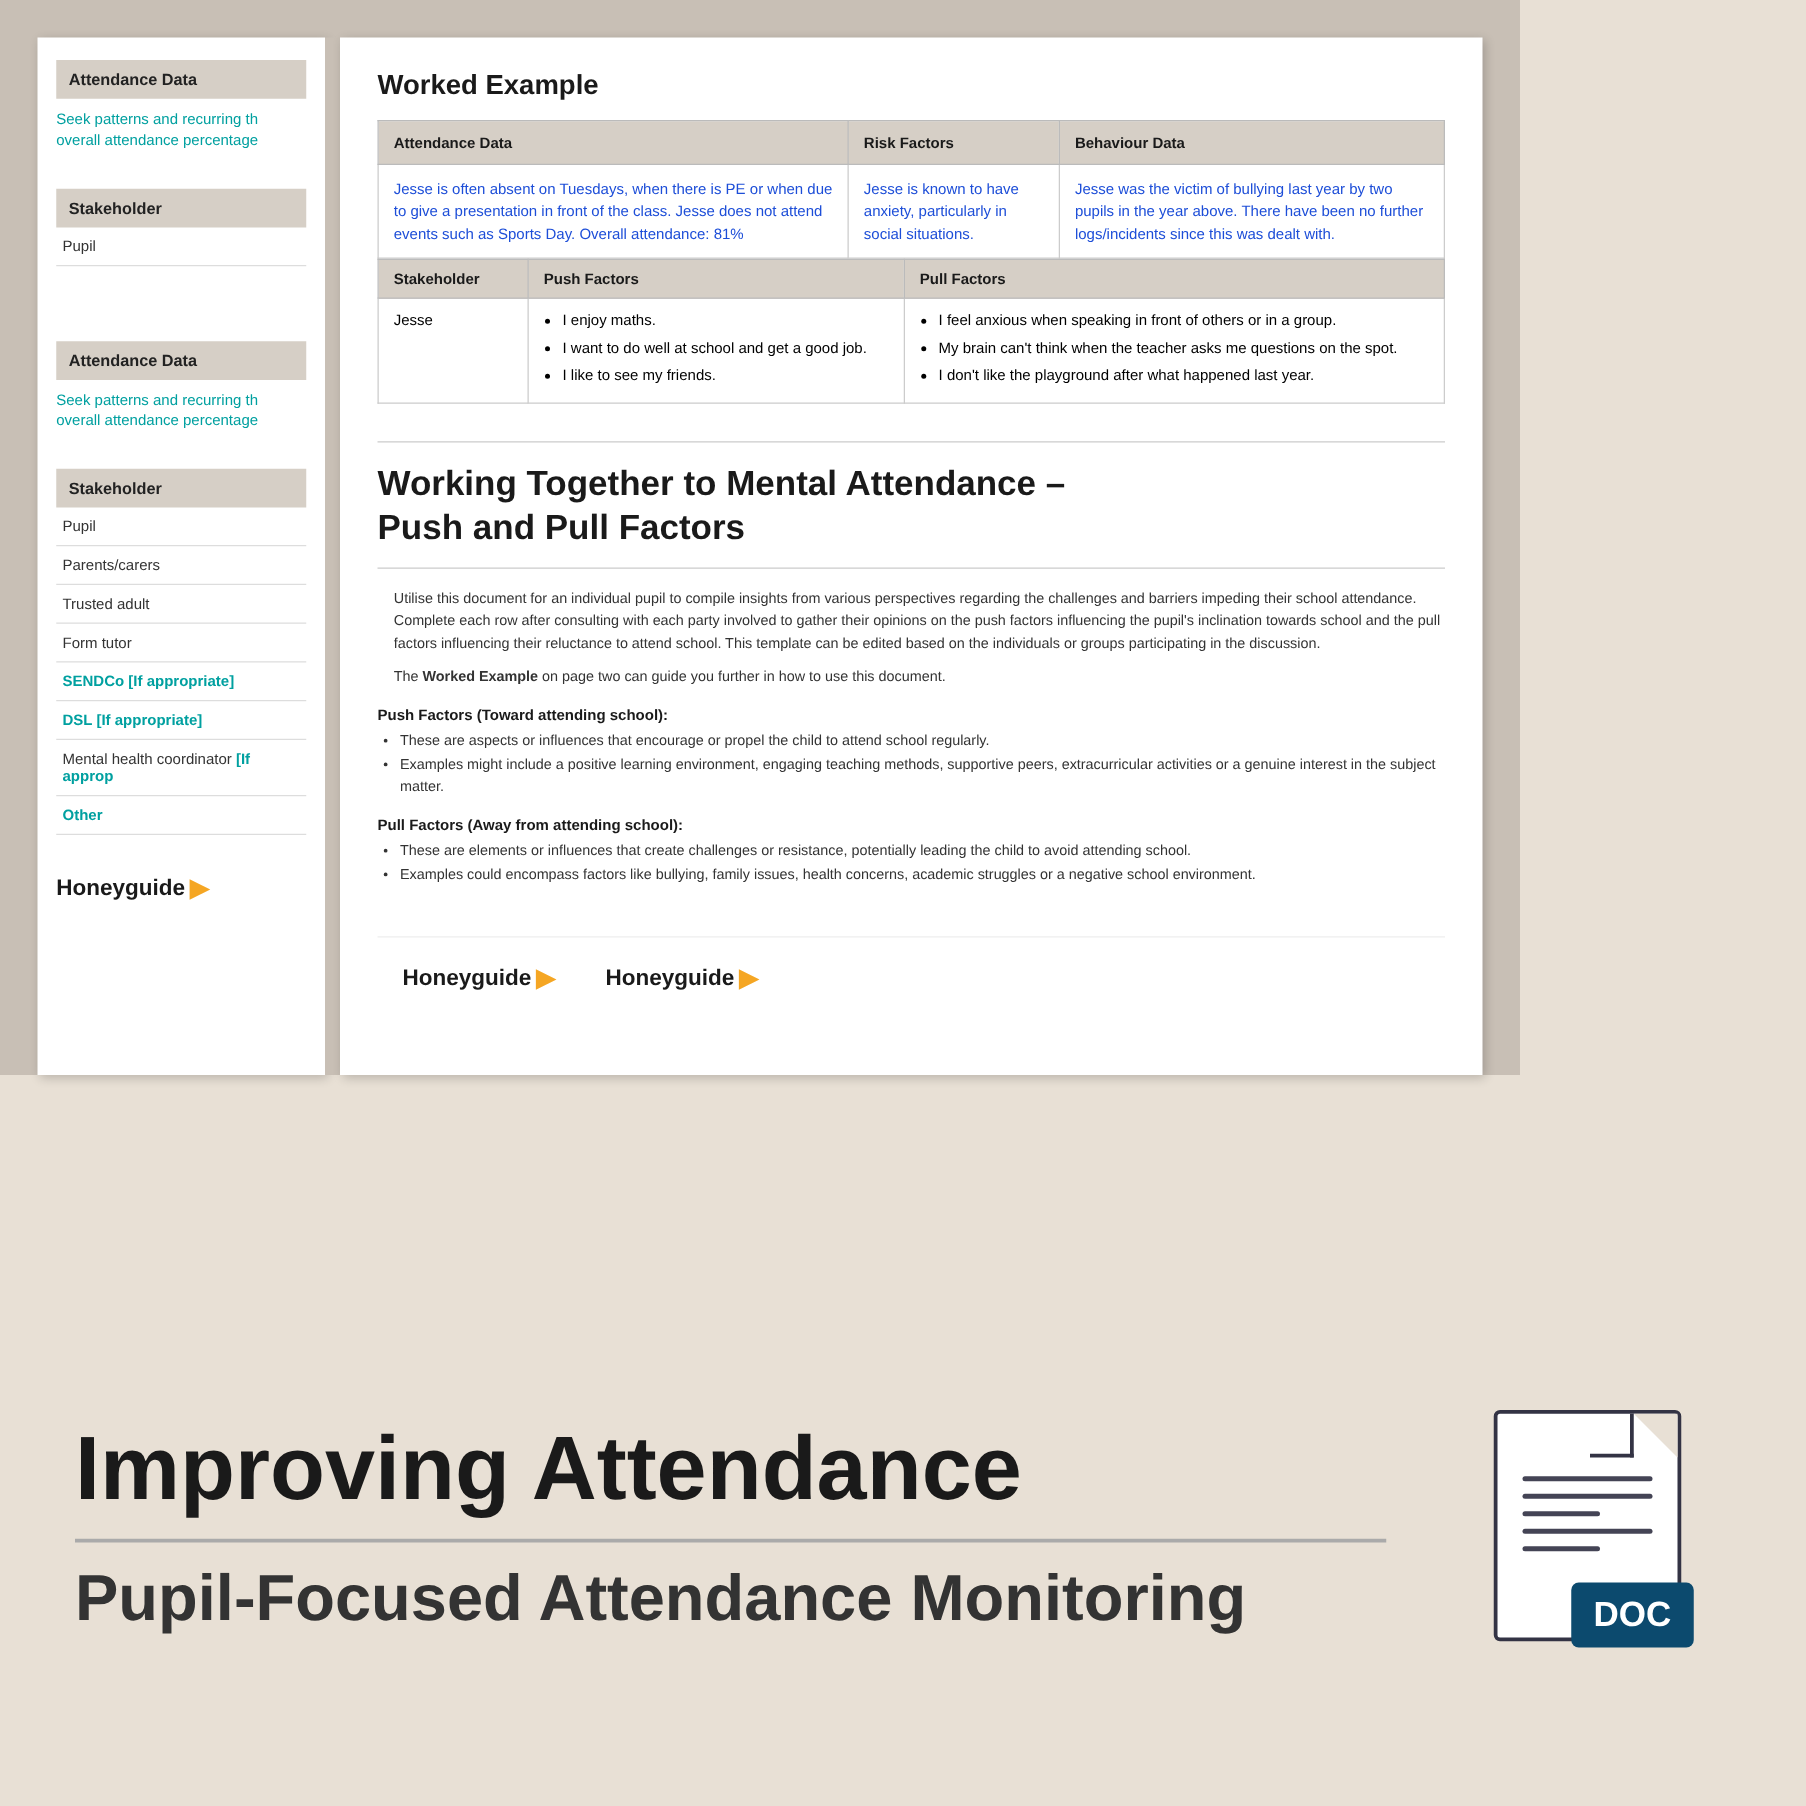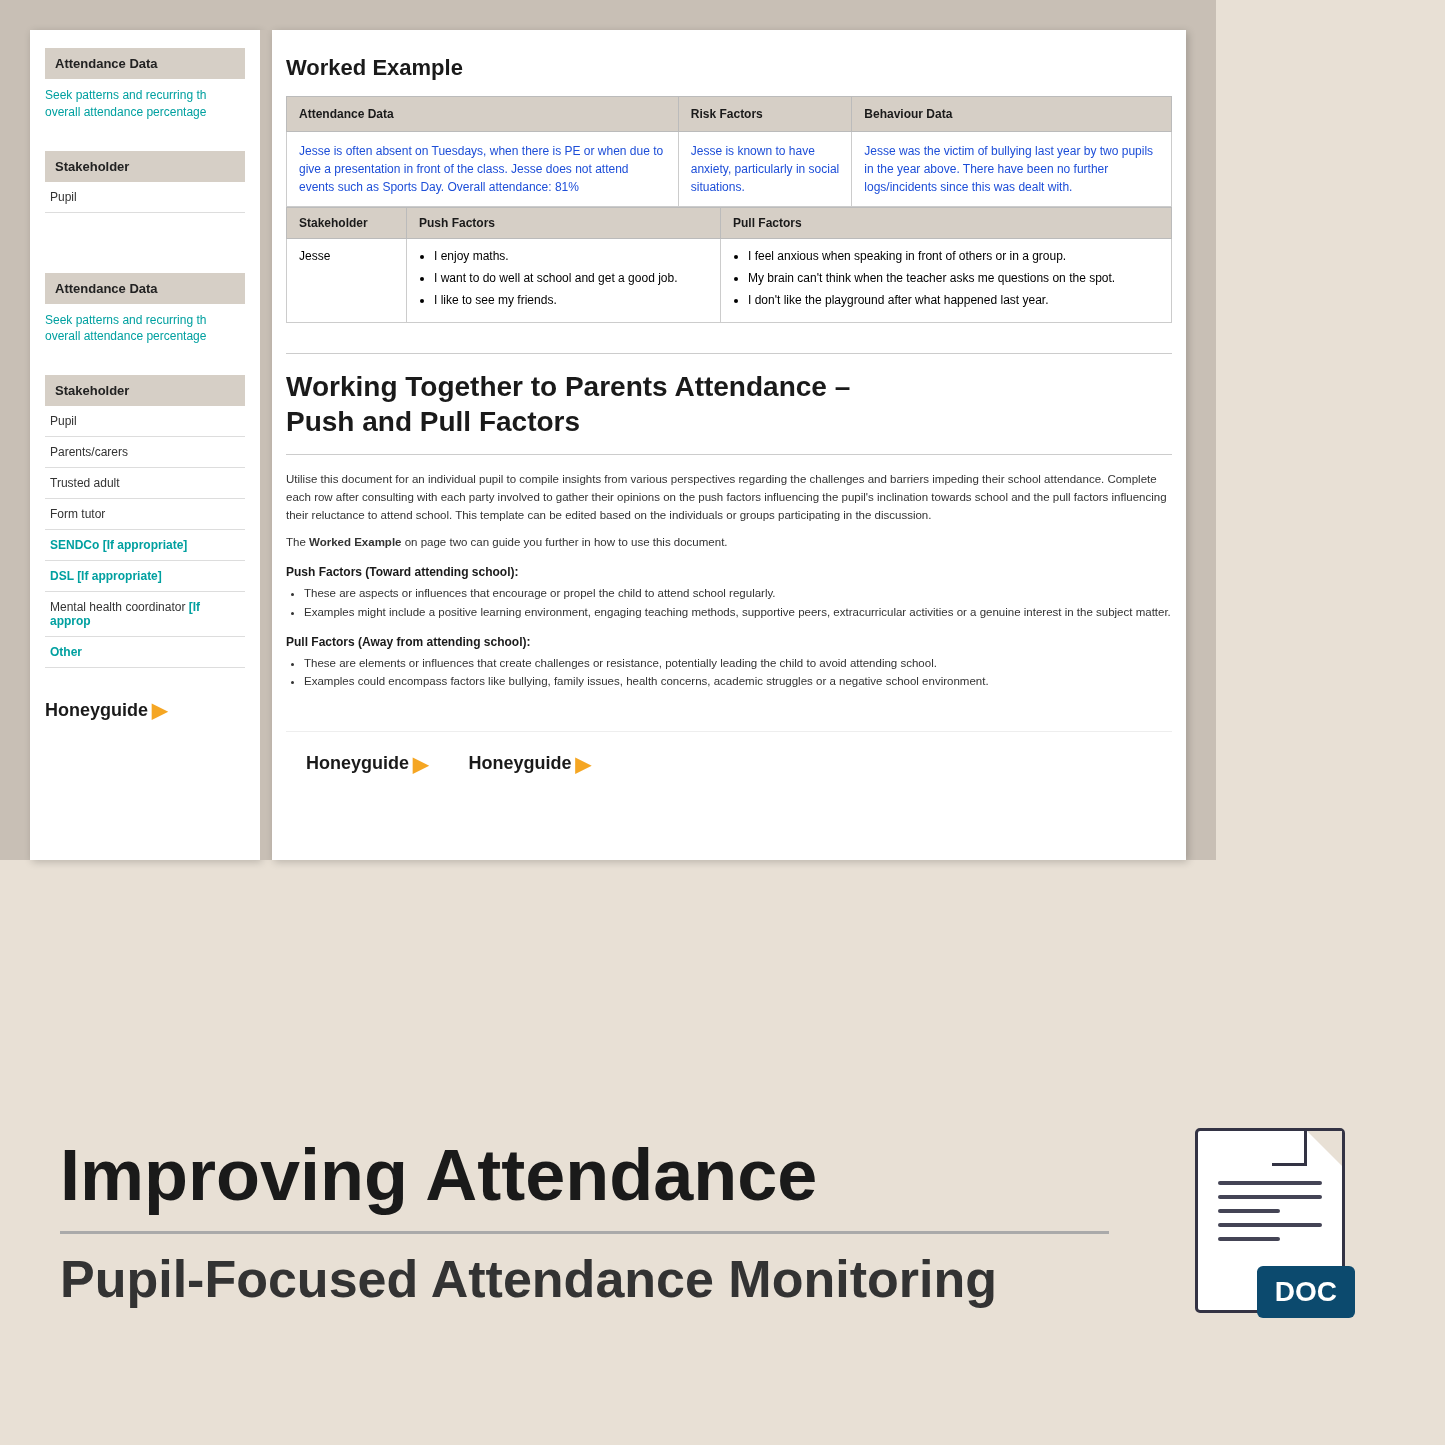--- a/index.html
+++ b/index.html
@@ -295,39 +295,40 @@
     .right-doc-wrapper {
       flex: 1;
       display: flex;
       flex-direction: column;
       background: #fff;
       box-shadow: 2px 2px 8px rgba(0,0,0,0.2);
       overflow: hidden;
     }
 
     .right-doc-content {
-      padding: 25px 14px;
+      padding: 25px 30px;
       flex: 1;
       overflow: hidden;
     }
 
     
     .main-text-area h1 {
       font-size: 28px;
       font-weight: 900;
       color: #1a1a1a;
       line-height: 1.25;
       margin-bottom: 15px;
     }
 
     .main-text-area .intro-text {
       font-size: 11.5px;
       color: #333;
       line-height: 1.6;
       margin-bottom: 8px;
+      margin-left: 13px;
     }
 
     .main-text-area .bold-label {
       font-weight: bold;
       font-size: 12px;
       margin-top: 14px;
       margin-bottom: 5px;
       color: #1a1a1a;
     }
 
@@ -452,21 +453,21 @@
               </td>
             </tr>
           </tbody>
         </table>
       </div>
 
       <div class="divider-line"></div>
 
       <div class="main-text-area">
         <h1>
-          <span>Working Together to Parents Attendance –</span><br>
+          <span>Working Together to Mental Attendance –</span><br>
           <span>Push and Pull Factors</span>
         </h1>
 
         <div class="divider-line" style="margin-top:5px;"></div>
 
         <p class="intro-text">Utilise this document for an individual pupil to compile insights from various perspectives regarding the challenges and barriers impeding their school attendance. Complete each row after consulting with each party involved to gather their opinions on the push factors influencing the pupil's inclination towards school and the pull factors influencing their reluctance to attend school. This template can be edited based on the individuals or groups participating in the discussion.</p>
 
         <p class="intro-text">The <strong>Worked Example</strong> on page two can guide you further in how to use this document.</p>
 
         <p class="bold-label">Push Factors (Toward attending school):</p>

